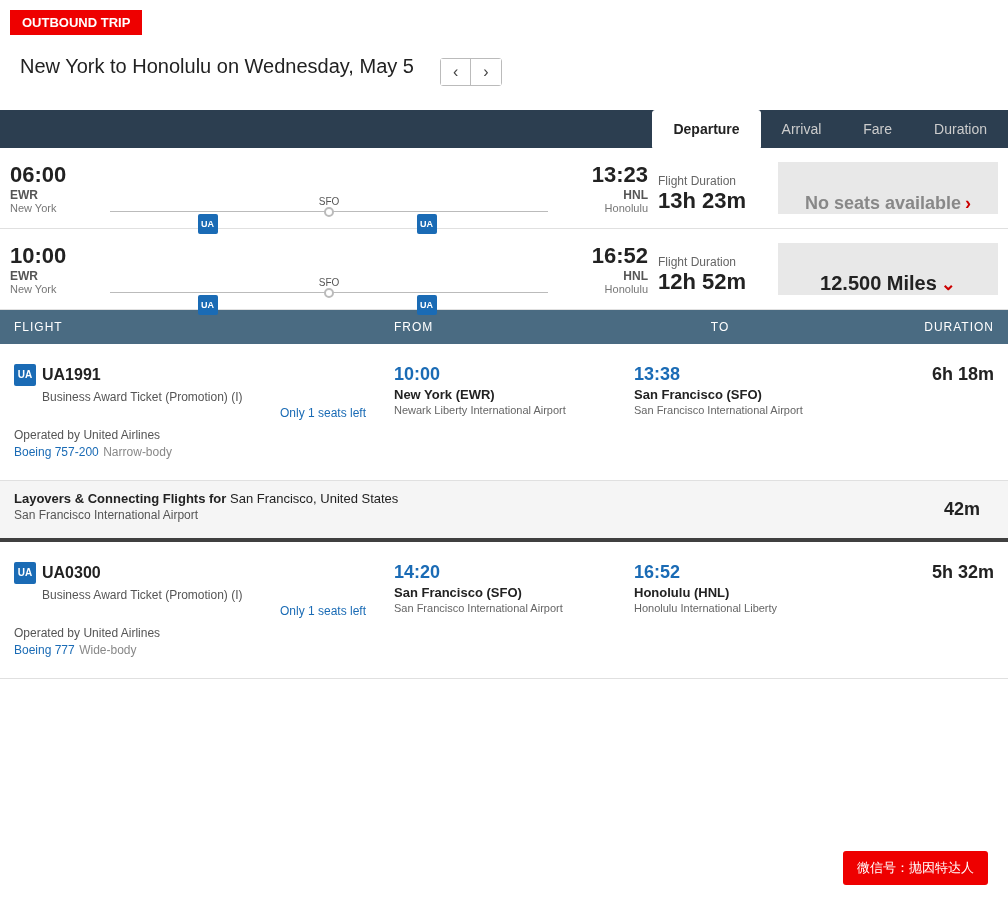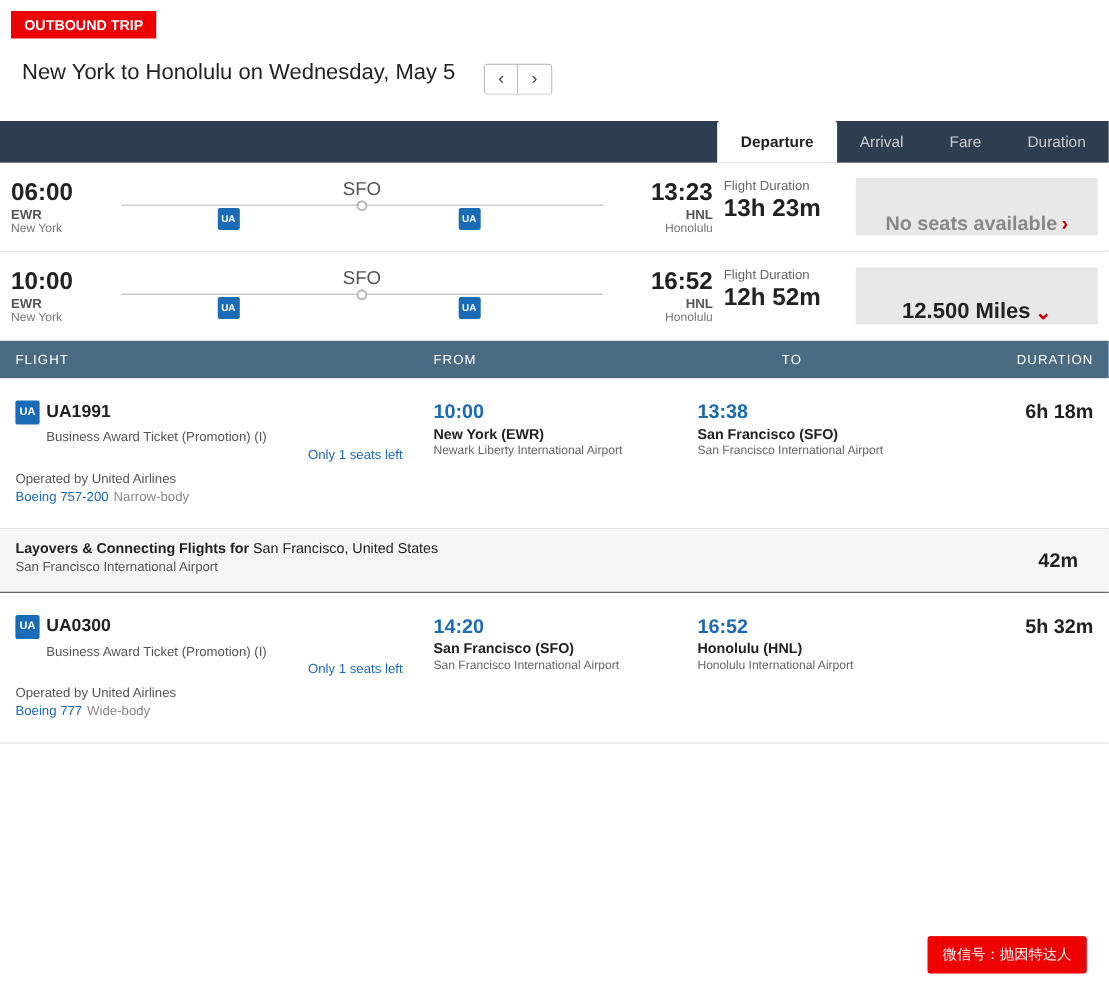--- a/index.html
+++ b/index.html
@@ -65,21 +65,21 @@
     .flight-card {
       border-bottom: 1px solid #e0e0e0;
       display: flex;
       align-items: center;
       padding: 14px 10px;
       background: #fff;
     }
     .flight-route {
       flex: 1;
       display: flex;
-      align-items: flex-start;
+      align-items: flex-end;
       gap: 0;
     }
     .flight-time-block {
       min-width: 80px;
     }
     .flight-time {
       font-size: 22px;
       font-weight: bold;
       color: #222;
     }
@@ -94,21 +94,21 @@
     }
     .flight-line-area {
       flex: 1;
       display: flex;
       flex-direction: column;
       align-items: center;
       position: relative;
       padding: 0 10px;
     }
     .stopover-code {
-      font-size: 17px;
+      font-size: 10px;
       color: #555;
       margin-bottom: 2px;
     }
     .flight-line {
       width: 100%;
       height: 1px;
       background: #bbb;
       position: relative;
       margin: 2px 0;
     }
@@ -264,21 +264,21 @@
       margin-top: 2px;
     }
     .seg-airport-full {
       font-size: 11px;
       color: #666;
       margin-top: 2px;
     }
 
     .layover-row {
       background: #f5f5f5;
-      border-bottom: 1px solid #404040;
+      border-bottom: 4px solid #404040;
       display: flex;
       padding: 10px 14px;
     }
     .layover-text { flex: 1; font-size: 13px; color: #222; }
     .layover-text strong { font-weight: bold; }
     .layover-airport { font-size: 12px; color: #555; margin-top: 2px; }
     .layover-duration { font-size: 18px; font-weight: bold; color: #222; padding: 8px 14px; }
 
     .watermark {
       position: fixed;
@@ -444,20 +444,20 @@
     </div>
   </div>
   <div class="seg-col-from">
     <div class="seg-time">14:20</div>
     <div class="seg-airport">San Francisco (SFO)</div>
     <div class="seg-airport-full">San Francisco International Airport</div>
   </div>
   <div class="seg-col-to">
     <div class="seg-time">16:52</div>
     <div class="seg-airport">Honolulu (HNL)</div>
-    <div class="seg-airport-full">Honolulu International Airport</div>
+    <div class="seg-airport-full">Honolulu International Liberty</div>
   </div>
   <div class="seg-col-duration">5h 32m</div>
 </div>
 
 <div style="height:60px;"></div>
 
 <div class="watermark">微信号：抛因特达人</div>
 
 </body></html>

